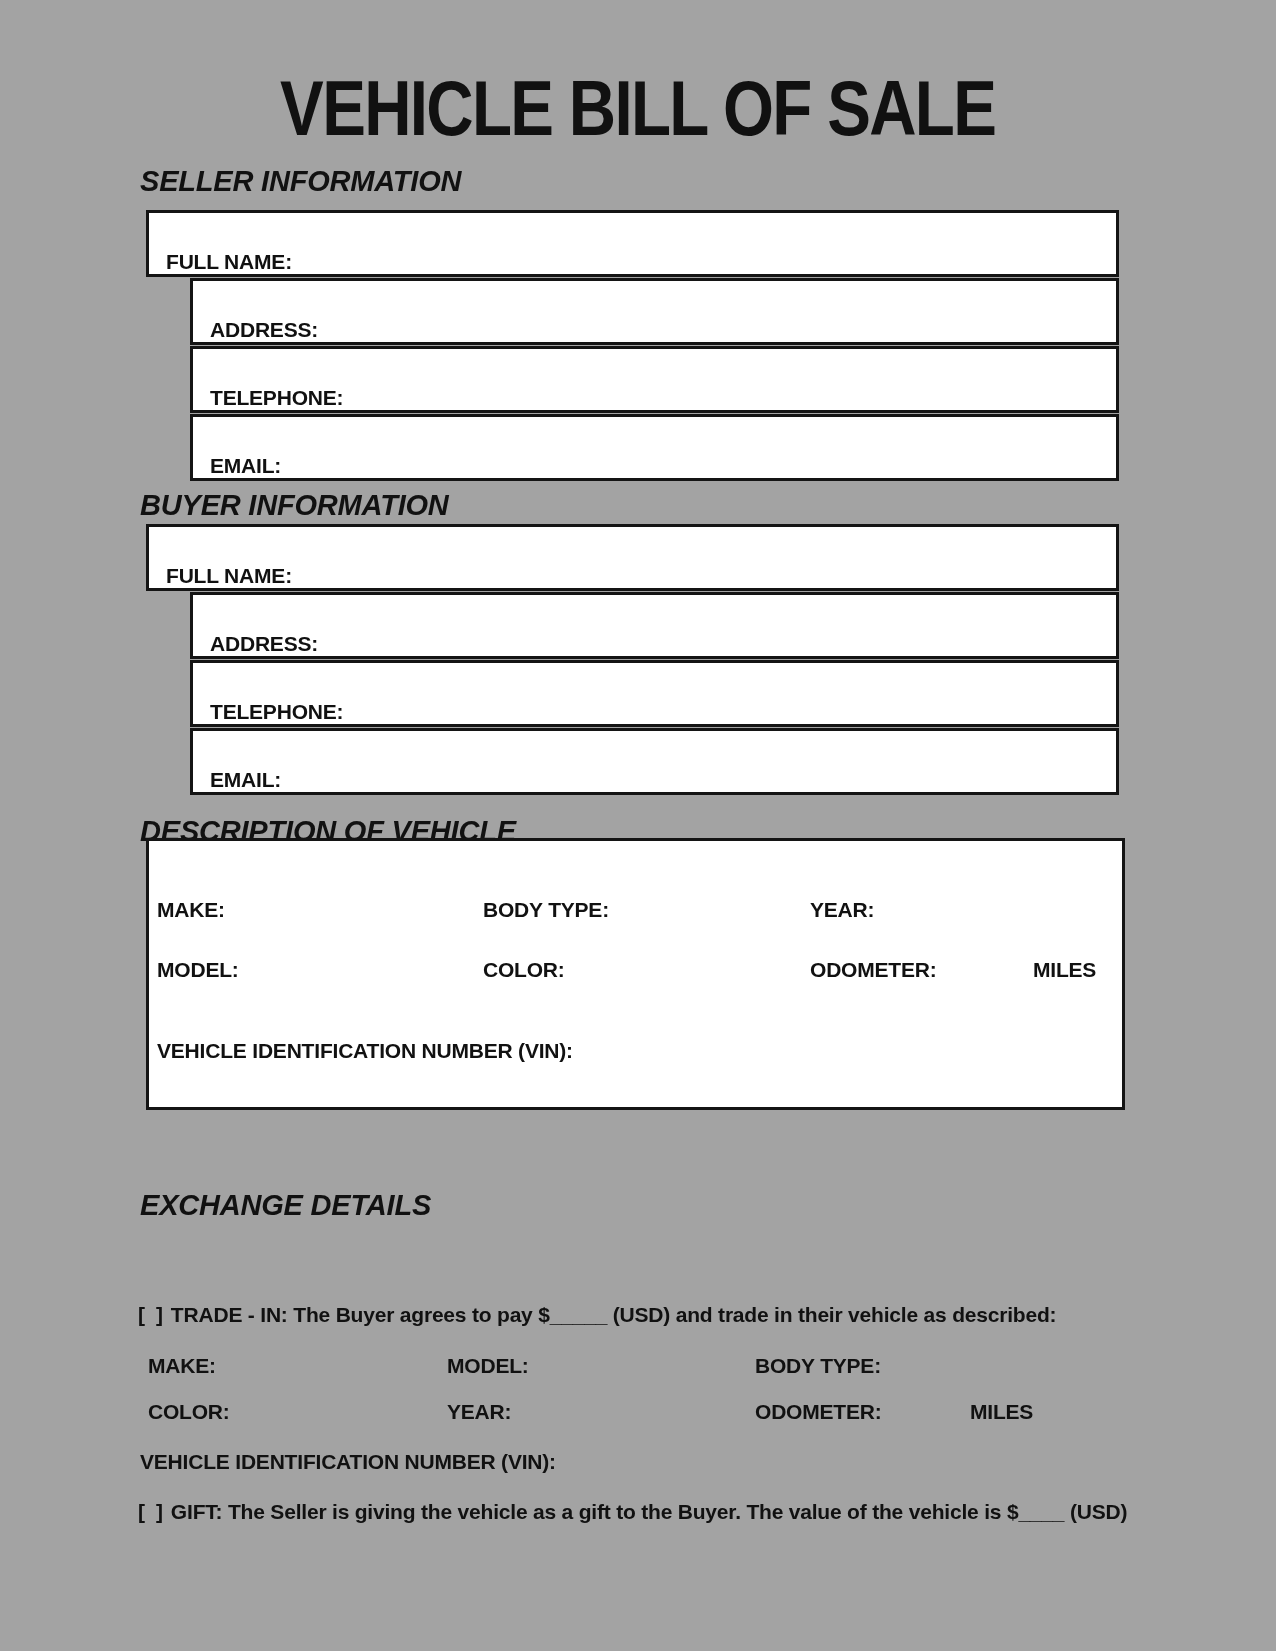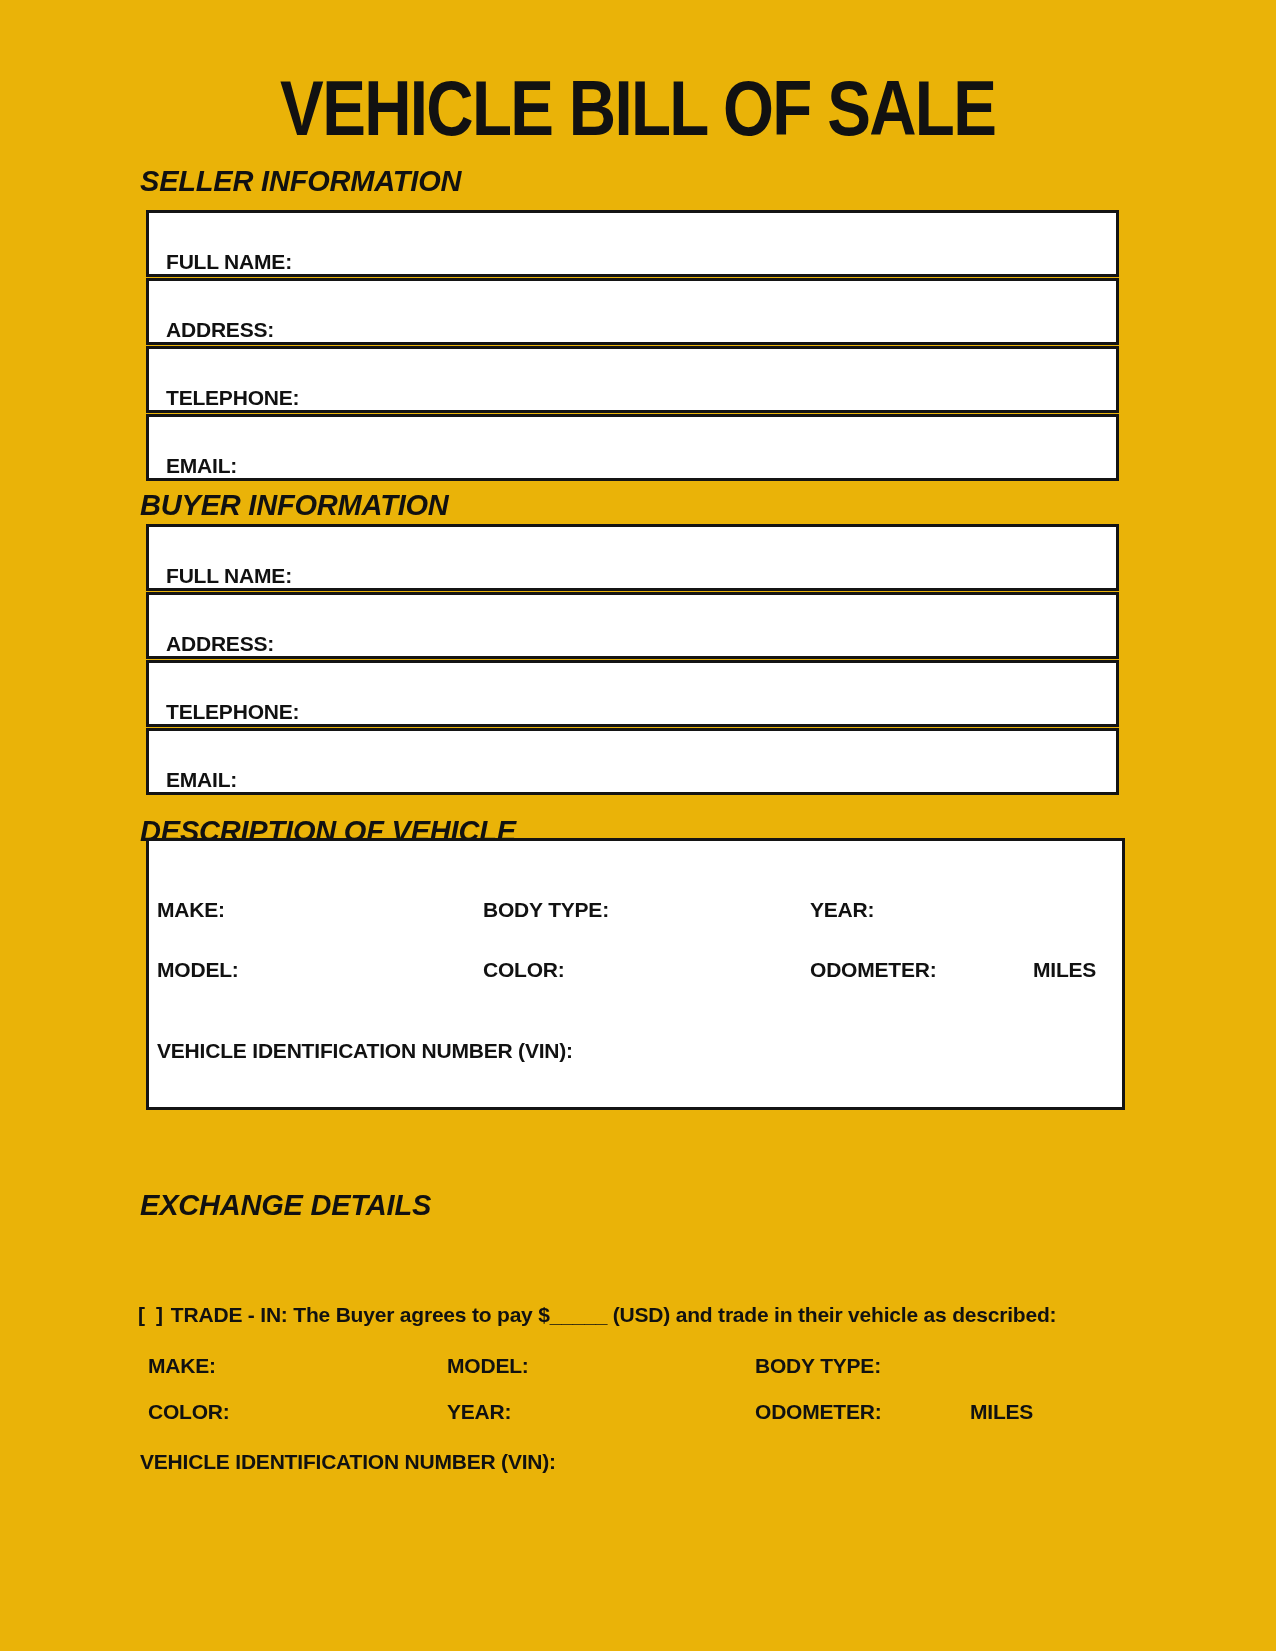--- a/index.html
+++ b/index.html
@@ -1,19 +1,19 @@
 <!DOCTYPE html>
 <html><head>
 <meta charset="utf-8">
 <style>
   html,body { margin:0; padding:0; background:#ffffff; }
   .doc {
     position:relative;
     width:1276px; height:1651px;
-    background:#eab308;
+    background:#a3a3a3;
     color:#111111;
     font-family:"Liberation Sans","DejaVu Sans",sans-serif;
     font-weight:700;
     overflow:hidden;
   }
   
   .title-wrap { position:absolute; top:66px; left:0; width:100%; text-align:center; }
   .title-text {
     display:inline-block;
     font-size:78px; line-height:84px;
@@ -33,21 +33,21 @@
   #box-seller { top:210px; }
   #box-buyer  { top:524px; }
   .frow {
     height:57px;
     border:3px solid #141414;
     background:#ffffff;
     display:flex; align-items:flex-end;
     padding-left:17px; padding-top:4px;
     box-sizing:content-box;
   }
-  .frow + .frow { margin-top:1px; }
+  .frow + .frow { margin-top:1px;margin-left:44px; }
   .flabel { font-size:21px; letter-spacing:-0.2px; white-space:nowrap; }
   
   .vehiclebox {
     position:absolute; top:838px; left:146px;
     width:973px; height:266px;
     border:3px solid #141414;
     background:#ffffff;
   }
   .vlabel { position:absolute; font-size:21px; line-height:22px; letter-spacing:-0.2px; white-space:nowrap; }
   #v-make  { top:58px;  left:8px;   }
@@ -138,14 +138,17 @@
   <span class="trlabel" id="tr-make">MAKE:</span>
   <span class="trlabel" id="tr-model">MODEL:</span>
   <span class="trlabel" id="tr-body">BODY TYPE:</span>
   <span class="trlabel" id="tr-color">COLOR:</span>
   <span class="trlabel" id="tr-year">YEAR:</span>
   <span class="trlabel" id="tr-odo">ODOMETER:</span>
   <span class="trlabel" id="tr-miles">MILES</span>
 
   <div class="exline" id="line-vin2">VEHICLE IDENTIFICATION NUMBER (VIN):</div>
 
+  <div class="exline" id="line-gift">
+    <span class="cb">[&nbsp;&nbsp;]</span><span>GIFT: The Seller is giving the vehicle as a gift to the Buyer. The value of the vehicle is $</span><span class="blank">____</span><span> (USD)</span>
+  </div>
 
 </div>
 
 </body></html>

